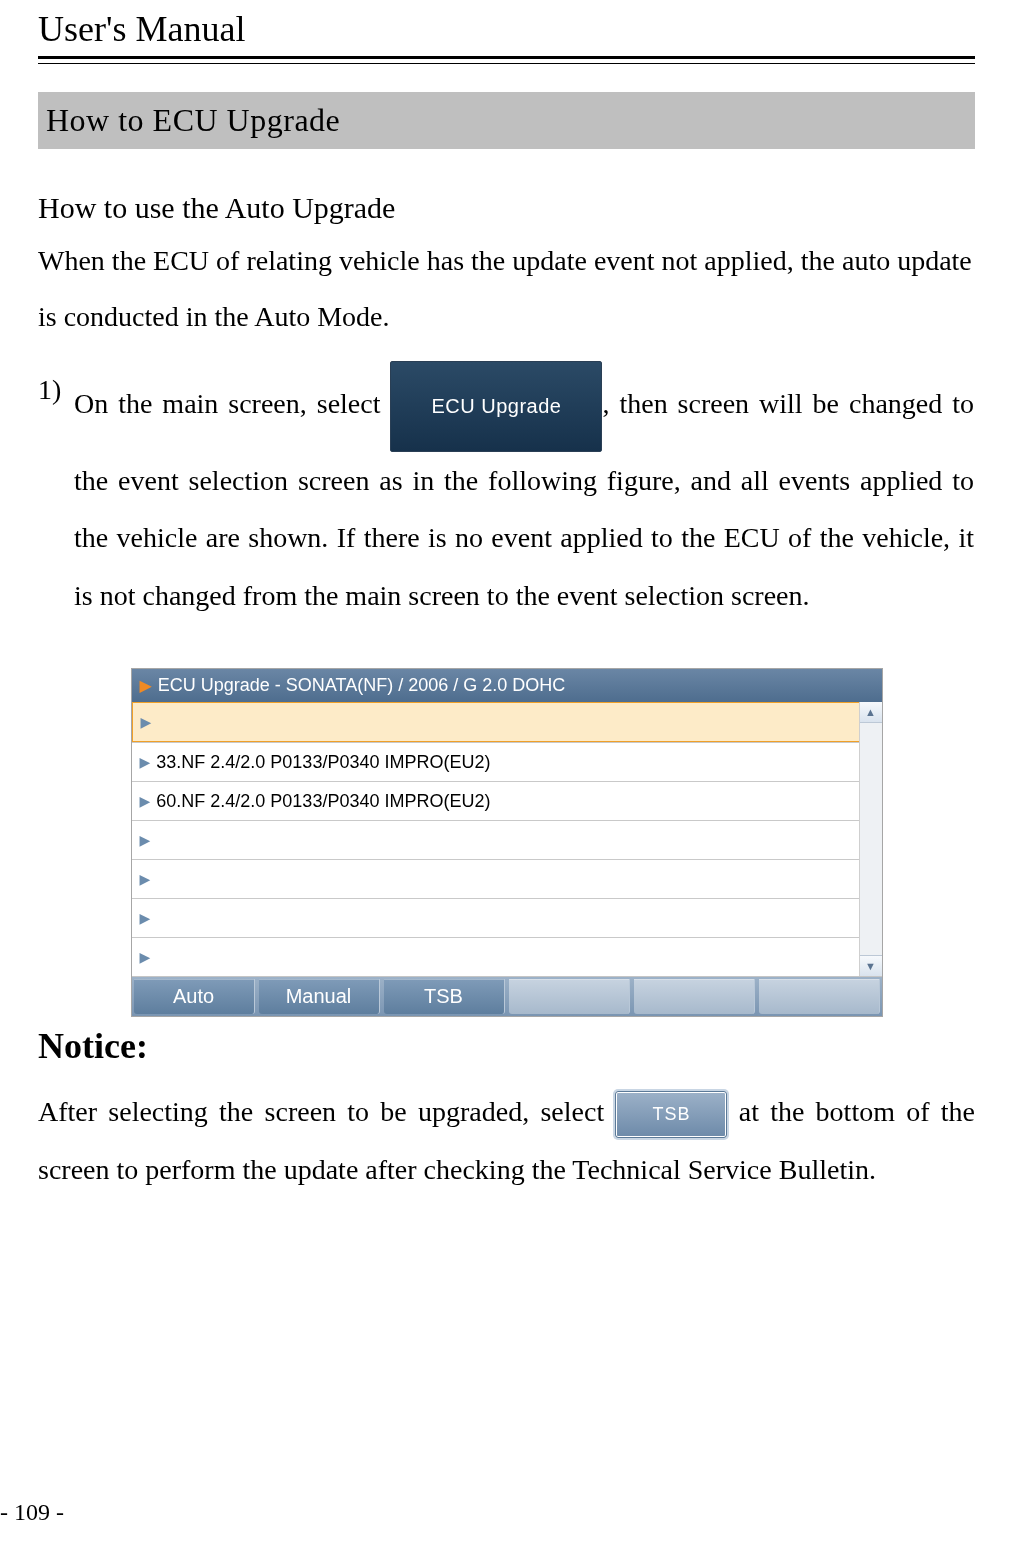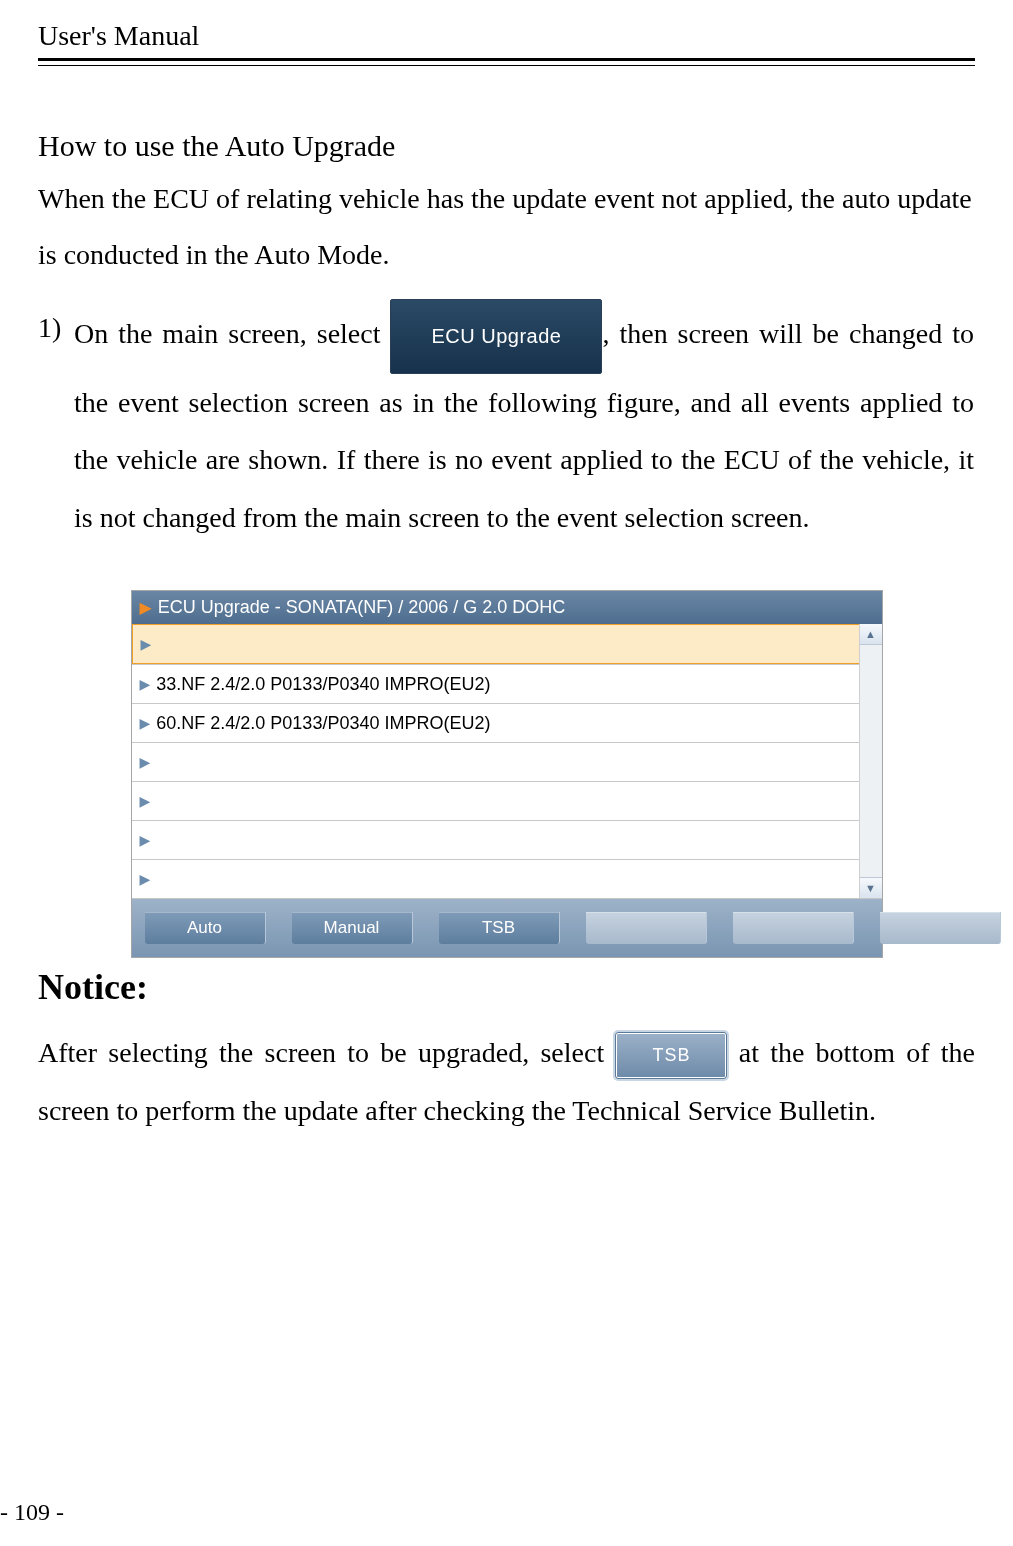--- a/index.html
+++ b/index.html
@@ -1,32 +1,32 @@
 <!DOCTYPE html>
 <html><head>
 <meta charset="utf-8">
 <style>
   html,body{margin:0;padding:0;background:#fff;color:#000;
     font-family:"Times New Roman",Times,serif;}
   .page{width:1013px;height:1546px;position:relative;
     box-sizing:border-box;padding:0 38px;}
-  .hdr-title{font-size:28px;padding-top:20px;}
+  .hdr-title{font-size:36px;padding-top:8px;}
   .hdr-rule{border-top:3px solid #000;border-bottom:1px solid #000;
     margin-top:6px;height:4px;}
   .h1{margin-top:28px;background:#bfbfbf;font-size:32px;
     padding:10px 8px;letter-spacing:.5px;}
-  .h2{font-size:30px;margin-top:63px;}
+  .h2{font-size:30px;margin-top:42px;}
   .body{font-size:28px;line-height:2.0;margin-top:8px;}
   .body2{font-size:28px;line-height:2.05;text-align:justify;margin-top:16px;}
   .li-num{display:inline-block;width:36px;vertical-align:top;}
   .li-body{display:inline-block;width:900px;vertical-align:top;}
   .ecu-btn{display:inline-block;vertical-align:middle;
     background:linear-gradient(#2b4a66,#16314b);
     color:#fff;font-family:Arial,Helvetica,sans-serif;
-    font-size:20px;padding:16px 40px;border:1px solid #2a3f55;
+    font-size:20px;padding:24px 40px;border:1px solid #2a3f55;
     border-radius:2px;letter-spacing:.5px;}
   .tsb-btn{display:inline-block;vertical-align:middle;
     background:linear-gradient(#9cb1c8,#6d8aa9);
     color:#fff;font-family:Arial,Helvetica,sans-serif;
     font-size:18px;padding:4px 36px;border:1px solid #5c7a98;
     box-shadow:inset 0 1px 0 rgba(255,255,255,.4),0 0 0 1px #fff inset,
                0 0 0 2px #c9d6e4;border-radius:3px;letter-spacing:1px;}
   
   .shot-wrap{width:750px;margin:44px auto 8px auto;border:1px solid #a6a6a6;
     font-family:Arial,Helvetica,sans-serif;font-size:18px;}
@@ -42,37 +42,38 @@
   .scrollbar{position:absolute;right:0;top:0;bottom:0;width:22px;
     background:#eef1f4;border-left:1px solid #cfcfcf;}
   .sb-btn{height:20px;background:linear-gradient(#f6f9fc,#d9e3ee);
     border-bottom:1px solid #bcc8d6;display:flex;align-items:center;
     justify-content:center;color:#5a7390;font-size:11px;}
   .sb-btn.b{position:absolute;bottom:0;left:0;right:0;
     border-top:1px solid #bcc8d6;border-bottom:none;}
   .shot-tabs{display:flex;background:linear-gradient(#9db2c8,#7a95b2);
     border-top:1px solid #c5c5c5;}
   .tab{flex:0 0 120px;text-align:center;color:#fff;
-    padding:6px 0;border-right:1px solid #b9c8d8;font-size:17px;
+    padding:6px 0;border-right:1px solid #b9c8d8;font-size:20px;
     background:linear-gradient(#7f9bb8,#5e7e9e);border-radius:0 0 3px 3px;
-    margin:13px;box-shadow:inset 0 1px 0 rgba(255,255,255,.3);}
+    margin:2px;box-shadow:inset 0 1px 0 rgba(255,255,255,.3);}
   .tab.ghost{background:linear-gradient(#c7d3e0,#a7b9cc);}
   .caption{text-align:center;font-size:28px;margin-top:6px;}
   .notice{font-size:36px;margin-top:8px;font-weight:bold;}
   .footer{position:absolute;bottom:20px;left:0;right:0;
     text-align:left;font-size:24px;}
 </style>
 </head>
 <body>
 
 <div class="page">
 
   <div class="hdr-title">User's Manual</div>
   <div class="hdr-rule"></div>
 
+  <div class="h1">How to ECU Upgrade</div>
 
   <div class="h2">How to use the Auto Upgrade</div>
 
   <div class="body">When the ECU of relating vehicle has the update event not applied, the auto update is conducted in the Auto Mode.</div>
 
   <div class="body2" style="display:flex;">
     <span class="li-num">1)</span>
     <span class="li-body">
       <span>On the main screen, select </span>
       <span class="ecu-btn">ECU Upgrade</span><span>, then screen will be changed to the event selection screen as in the following figure, and all events applied to the vehicle are shown. If there is no event applied to the ECU of the vehicle, it is not changed from the main screen to the event selection screen.</span>

